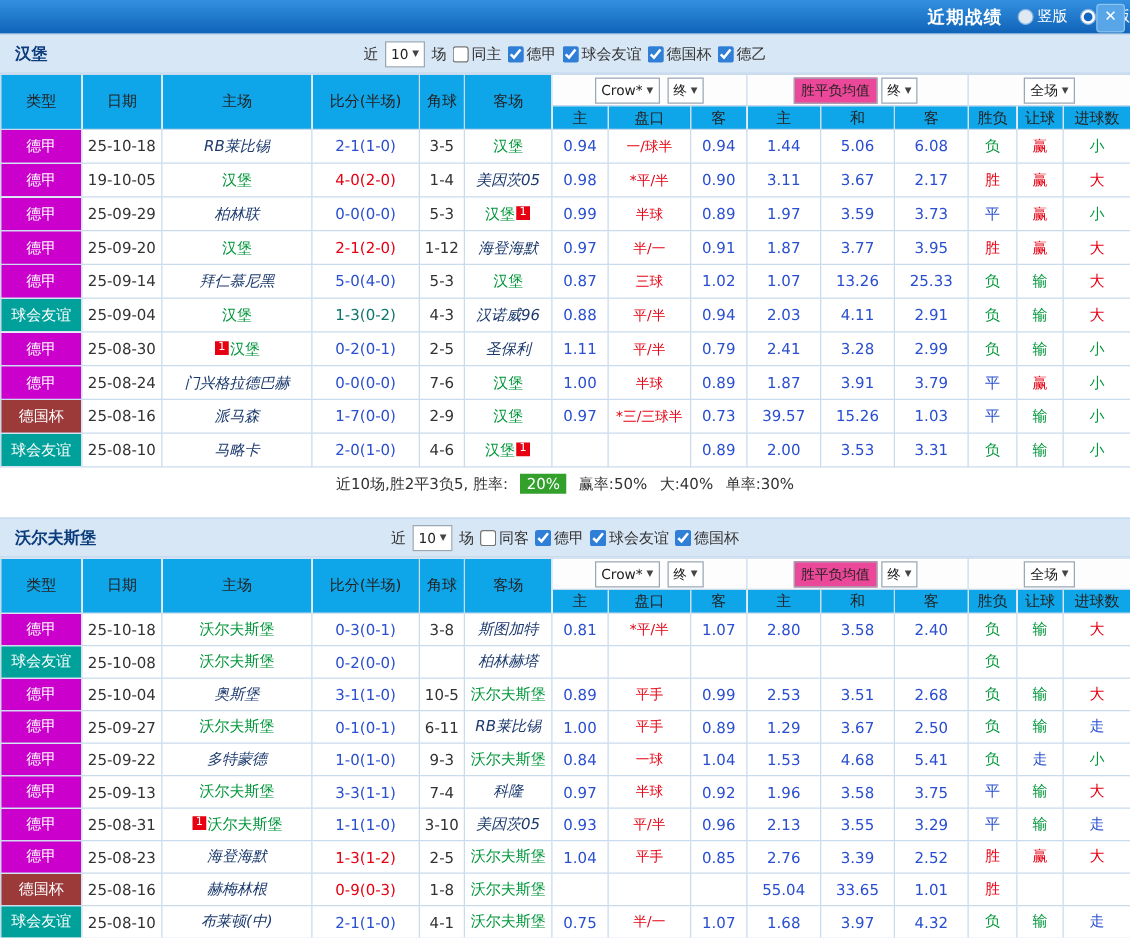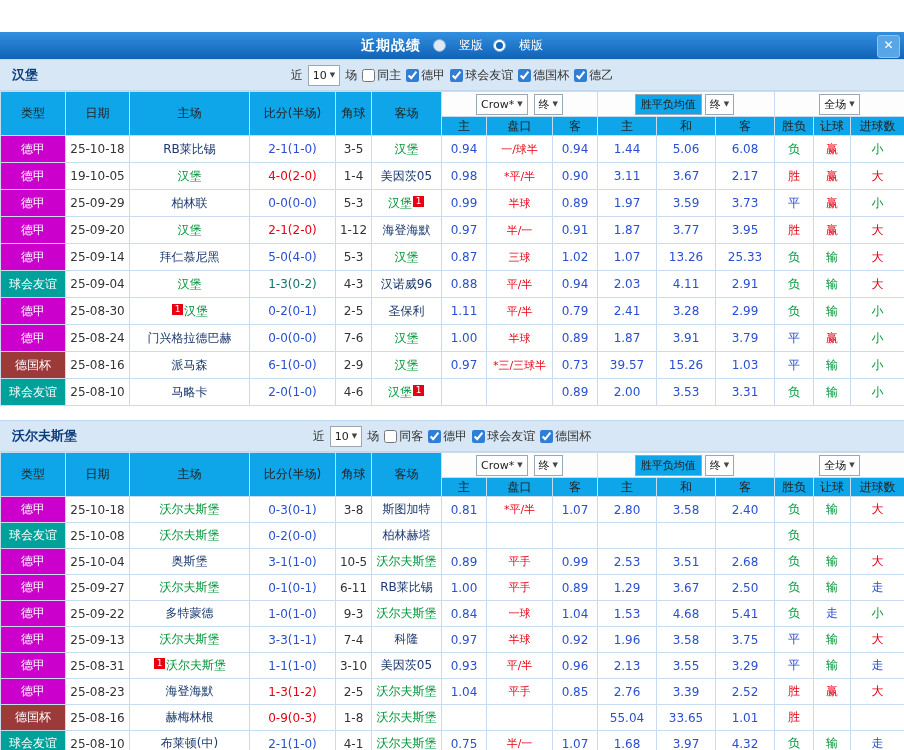--- a/index.html
+++ b/index.html
@@ -1,53 +1,53 @@
 <!DOCTYPE html>
 <html style="--focal: #00963a; --opp: #1c3a6e; --odds: #2a4fd0; --handicap: #e60012;"><head>
 <meta charset="utf-8">
 <style>
   html,body{margin:0;padding:0;}
   body{width:904px;height:750px;overflow:hidden;background:#fff;
        font-family:"DejaVu Sans","Liberation Sans",sans-serif;font-size:12px;color:#333;}
   .titlebar{height:27px;background:linear-gradient(180deg,#3390e0,#0f63b8);position:relative;
-            display:flex;align-items:center;justify-content:center;color:#fff;margin-top:32px;}
+            display:flex;align-items:center;justify-content:flex-end;color:#fff;}
   .title-group{display:flex;align-items:center;gap:4px;}
   .title{font-weight:bold;font-size:14px;letter-spacing:1px;}
   .radios{display:flex;align-items:center;gap:10px;margin-left:8px;}
-  .radio-opt{display:inline-flex;align-items:center;gap:13px;font-size:12px;cursor:pointer;}
+  .radio-opt{display:inline-flex;align-items:center;gap:3px;font-size:12px;cursor:pointer;}
   .radio{width:11px;height:11px;border-radius:50%;background:#dfe9f3;border:1px solid #7fb0dd;
          display:inline-block;position:relative;}
   .radio.checked{background:#fff;}
   .radio.checked::after{content:"";position:absolute;left:2px;top:2px;right:2px;bottom:2px;
                         border-radius:50%;background:#1266bd;}
   .close-btn{position:absolute;right:4px;top:3px;width:21px;height:21px;background:#58a6e8;
              border:1px solid #8cc3f0;border-radius:3px;color:#fff;font-size:12px;line-height:19px;
              text-align:center;cursor:pointer;}
   .sec-head{height:30px;background:#d8e7f6;border-top:1px solid #c3d8ec;border-bottom:1px solid #c3d8ec;
             position:relative;display:flex;align-items:center;justify-content:center;}
   .sec-head .team{position:absolute;left:12px;color:#0b3c7c;font-weight:bold;font-size:13px;}
   .filters{display:flex;align-items:center;gap:5px;color:#333;}
   .filters label{display:inline-flex;align-items:center;gap:2px;cursor:pointer;}
   .filters input{width:13px;height:13px;margin:0;accent-color:#2f7fd6;vertical-align:middle;}
   .sel{display:inline-flex;align-items:center;gap:3px;background:#fff;border:1px solid #9aa7b4;
        padding:0 4px;height:19px;font-size:11px;color:#222;cursor:pointer;white-space:nowrap;}
   .sel .arr{font-size:7px;color:#444;}
-  .box{display:inline-flex;align-items:center;background:#0ea5e9;border:1px solid #9aa7b4;
+  .box{display:inline-flex;align-items:center;background:#ec4899;border:1px solid #9aa7b4;
        padding:0 5px;height:19px;font-size:11px;cursor:pointer;white-space:nowrap;}
   table{border-collapse:collapse;table-layout:fixed;width:904px;}
   th,td{border:1px solid #c9dcee;text-align:center;white-space:nowrap;overflow:hidden;padding:0;}
   thead th{background:#0ea5e9;font-weight:normal;font-size:12px;color:#222;}
   thead tr.h1 th{height:24px;}
   thead tr.h1 th.ctrl{background:#fdfdfd;}
   thead tr.h2 th{height:18px;}
   tbody td{height:26px;font-size:12px;}
   .section-1 tbody td{height:25px;}
   td.league{color:#fff;}
   .tname.focal{color:var(--focal,#00963a);}
-  .tname.opp{color:var(--opp,#1c3a6e);}
+  .tname.opp{color:var(--opp,#1c3a6e);font-style:italic;}
   td.odds{color:var(--odds,#2a4fd0);}
   td.handicap{color:var(--handicap,#e60012);font-size:11px;}
   .badge1{display:inline-block;background:#e60012;color:#fff;font-size:9px;min-width:11px;height:11px;
           line-height:11px;vertical-align:3px;margin:0 1px;text-align:center;}
   .summary{height:26px;display:flex;align-items:center;justify-content:center;gap:10px;font-size:12px;color:#333;}
   .win-badge{color:#fff;padding:1px 5px;display:inline-block;}
   .gap{height:14px;}
   .ctrl .sel{margin:0 3px;text-align:right;}
 </style>
 </head>
@@ -293,21 +293,21 @@
             <td class="odds">3.91</td>
             <td class="odds">3.79</td>
             <td><span style="color:#2a4fd0">平</span></td>
             <td><span style="color:#e60012">赢</span></td>
             <td><span style="color:#00963a">小</span></td>
           </tr>
           <tr>
             <td class="league" style="background:#9c3a3a">德国杯</td>
             <td>25-08-16</td>
             <td><span class="tname opp">派马森</span></td>
-            <td><span style="color:#2a4fd0">6-1(0-0)</span></td>
+            <td><span style="color:#2a4fd0">1-7(0-0)</span></td>
             <td>2-9</td>
             <td><span class="tname focal">汉堡</span></td>
             <td class="odds">0.97</td>
             <td class="handicap">*三/三球半</td>
             <td class="odds">0.73</td>
             <td class="odds">39.57</td>
             <td class="odds">15.26</td>
             <td class="odds">1.03</td>
             <td><span style="color:#2a4fd0">平</span></td>
             <td><span style="color:#00963a">输</span></td>
@@ -325,20 +325,27 @@
             <td class="odds">0.89</td>
             <td class="odds">2.00</td>
             <td class="odds">3.53</td>
             <td class="odds">3.31</td>
             <td><span style="color:#00963a">负</span></td>
             <td><span style="color:#00963a">输</span></td>
             <td><span style="color:#00963a">小</span></td>
           </tr>
         </tbody>
       </table>
+      <div class="summary">
+        <span>近10场,胜2平3负5, 胜率:</span>
+        <span class="win-badge" style="background:#33a02c">20%</span>
+        <span>赢率:50%</span>
+        <span>大:40%</span>
+        <span>单率:30%</span>
+      </div>
     </div>
     <div class="gap"></div>
     <div class="section section-1">
       <div class="sec-head">
         <span class="team">沃尔夫斯堡</span>
         <div class="filters">
           <span>近</span>
           <span class="sel">
             <span>10</span>
             <span class="arr">▼</span>

